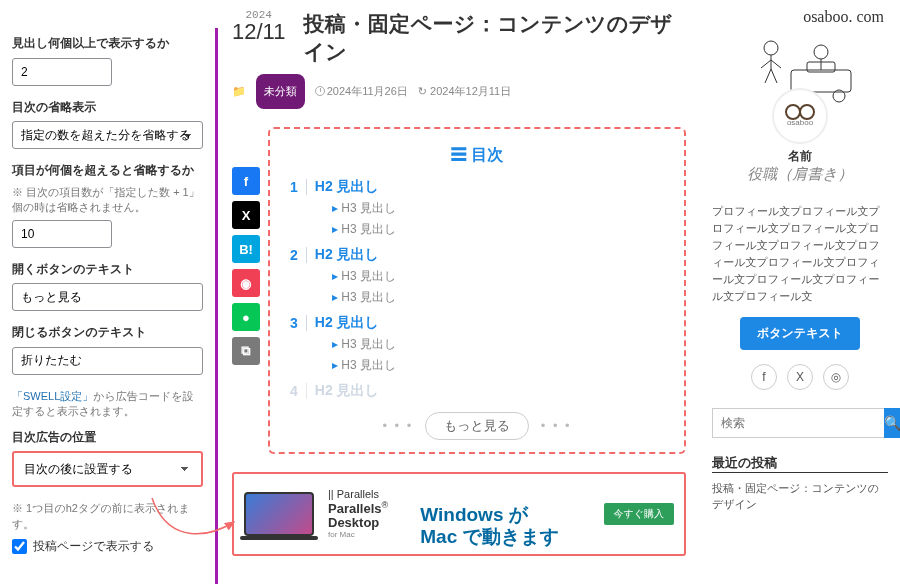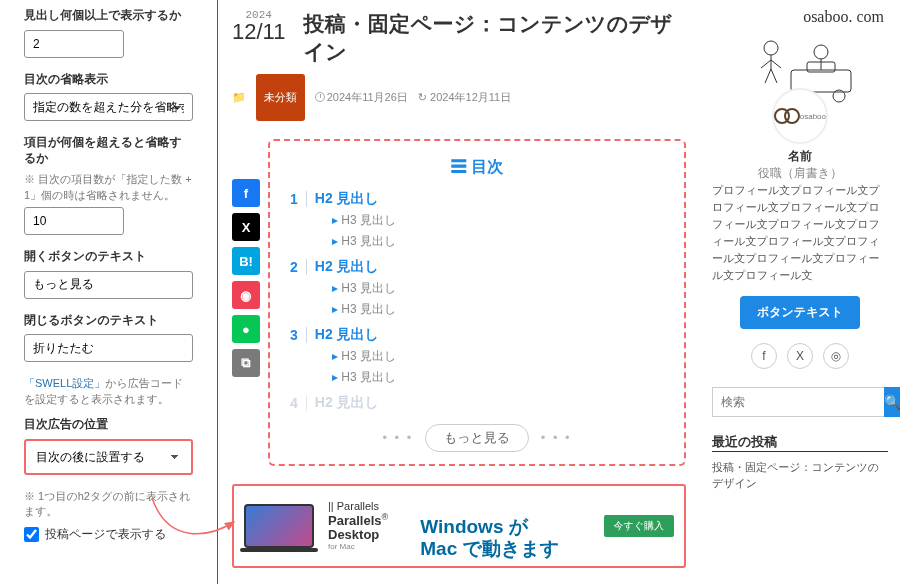--- a/index.html
+++ b/index.html
@@ -1,40 +1,40 @@
 <!DOCTYPE html>
 <html><head>
 <meta charset="utf-8">
 <style>
   * { box-sizing: border-box; margin: 0; padding: 0; }
   body { font-family: -apple-system, "Hiragino Kaku Gothic ProN", Meiryo, sans-serif; font-size: 12px; color: #333; background: #fff; width: 900px; height: 584px; overflow: hidden; }
   .wrap { display: flex; width: 900px; height: 584px; }
   
-  .panel { width: 218px; flex: none; border-right: 1px solid #a21caf; padding: 8px 24px 0; overflow: hidden; }
+  .panel { width: 218px; flex: none; border-right: 3px solid #a21caf; padding: 8px 12px 0; overflow: hidden; margin-top: 28px; }
   .field { margin-bottom: 14px; }
   .label { font-size: 12px; font-weight: 600; margin-bottom: 6px; line-height: 1.3; }
   .note { font-size: 11px; color: #777; line-height: 1.4; margin-bottom: 4px; }
   .note a { color: #2271b1; }
   .text-input, .select { width: 100%; height: 28px; border: 1px solid #8c8f94; border-radius: 3px; padding: 0 8px; font-size: 12px; background: #fff; }
   .text-input.narrow { width: 100px; }
   .select { appearance: none; background-image: linear-gradient(45deg,transparent 50%,#555 50%),linear-gradient(135deg,#555 50%,transparent 50%); background-position: calc(100% - 14px) 12px, calc(100% - 10px) 12px; background-size: 4px 4px,4px 4px; background-repeat: no-repeat; }
   .section-head { font-size: 12px; font-weight: 700; border-left: 4px solid #555; padding-left: 6px; margin: 18px 0 10px; }
   .checkbox-row { display: flex; align-items: center; gap: 6px; margin-top: 6px; }
   .checkbox-row input { width: 15px; height: 15px; }
   .hl { border: 2px solid #f26a6a; border-radius: 3px; padding: 2px; }
   
   .main { flex: 1; padding: 10px 14px 0; overflow: hidden; }
   .post-head { display: flex; align-items: flex-start; gap: 18px; }
   .date-box { text-align: center; color: #888; line-height: 1; }
   .date-year { font-size: 11px; font-family: Liberation Mono, monospace; }
   .date-md { font-size: 22px; font-weight: 500; color: #333; }
   .post-title { font-size: 21px; font-weight: 700; letter-spacing: .02em; }
   .meta-row { display: flex; align-items: center; gap: 10px; margin-top: 8px; font-size: 11px; color: #888; }
   .folder-icon { color: #1e88e5; }
-  .cat-badge { background: #c2410c; color: #fff; border-radius: 3px; padding: 16px 8px; font-size: 11px; }
+  .cat-badge { background: #701a75; color: #fff; border-radius: 8px; padding: 10px 8px; font-size: 11px; }
   .clock { display:inline-block; width:10px; height:10px; border:1px solid #aaa; border-radius:50%; position:relative; margin-right:2px; vertical-align:-1px;}
   .clock::before{content:"";position:absolute;left:4px;top:1px;width:1px;height:4px;background:#aaa;}
   .content-row { display: flex; align-items: flex-start; gap: 8px; margin-top: 18px; }
   .share-col { width: 28px; display: flex; flex-direction: column; gap: 6px; padding-top:40px; }
   .share-btn { width: 28px; height: 28px; border-radius: 3px; color: #fff; display:flex; align-items:center; justify-content:center; font-size:13px; font-weight:700; }
   .toc-box { flex: 1; border: 2px dashed #f26a6a; border-radius: 6px; padding: 16px 20px 12px; }
   .toc-title { text-align:center; color:#1e88e5; font-weight:700; font-size:16px; margin-bottom:12px; }
   .toc-title::before { content:"\2630  "; }
   .toc-list { list-style:none; }
   .h2row { display:flex; align-items:center; gap:8px; color:#1e88e5; font-weight:700; font-size:14px; margin-top:8px; }
@@ -51,27 +51,27 @@
   .laptop::after{content:"";position:absolute;left:-6px;right:-6px;bottom:-6px;height:4px;background:#333;border-radius:2px;}
   .ad-text1 { font-size:11px; line-height:1.1; }
   .ad-text1 b { font-size:13px; }
   .ad-text2 { font-size:19px; font-weight:700; color:#0369a1; line-height:1.15; margin-left:18px;margin-top:24px;}
   .buy-btn { background:#2e9e5b; color:#fff; font-size:10px; padding:4px 10px; border-radius:2px; margin-left:auto;}
   
   .rsb { width: 200px; flex:none; padding: 8px 12px 0; overflow:hidden; }
   .profile { text-align:center; }
   .site-name { font-family: cursive; font-size:16px; text-align:right; padding-right:4px;}
   .illus { height:80px; display:flex; align-items:flex-end; justify-content:center; position:relative;}
-  .avatar { width:56px; height:56px; border-radius:50%; border:2px solid #eee; background:#fff; display:flex; flex-direction:row; align-items:center; justify-content:center; margin:-18px auto 4px; position:relative; z-index:2;}
+  .avatar { width:56px; height:56px; border-radius:50%; border:2px solid #eee; background:#fff; display:flex; flex-direction:column; align-items:center; justify-content:center; margin:-18px auto 4px; position:relative; z-index:2;}
   .glasses { width:30px; height:10px; position:relative; margin-bottom:2px;}
   .glasses::before,.glasses::after{content:"";position:absolute;width:12px;height:12px;border:2px solid #5a422e;border-radius:50%;top:-2px;}
   .glasses::before{left:0;} .glasses::after{right:0;}
   .micro { font-size:8px; color:#777;}
   .pname { font-weight:700; margin-top:4px;}
-  .prole { font-size:12px; color:#888; margin-bottom:0;}
+  .prole { font-size:15px; color:#888; margin-bottom:19px;font-style:italic;}
   .pdesc { font-size:11px; color:#555; text-align:left; line-height:1.55; margin-bottom:12px;}
   .pbtn { display:block; width:120px; margin:0 auto 14px; background:#1e88e5; color:#fff; text-align:center; padding:8px 0; border-radius:4px; font-size:12px; font-weight:700;}
   .social-row { display:flex; justify-content:center; gap:10px; margin-bottom:18px;}
   .sico { width:26px; height:26px; border:1px solid #ccc; border-radius:50%; display:flex; align-items:center; justify-content:center; font-size:12px; color:#555;}
   .search-row { display:flex; margin-bottom:16px;}
   .search-row input { flex:1; border:1px solid #ccc; border-right:none; height:30px; padding:0 8px; font-size:12px;}
   .search-row button { width:34px; height:30px; background:#1e88e5; border:none; color:#fff; font-size:14px;}
   .widget-title { font-weight:700; font-size:13px; border-bottom:1px solid #333; padding-bottom:0; margin-bottom:8px;}
   .recent-item { font-size:11px; color:#555; line-height:1.4;}
   

